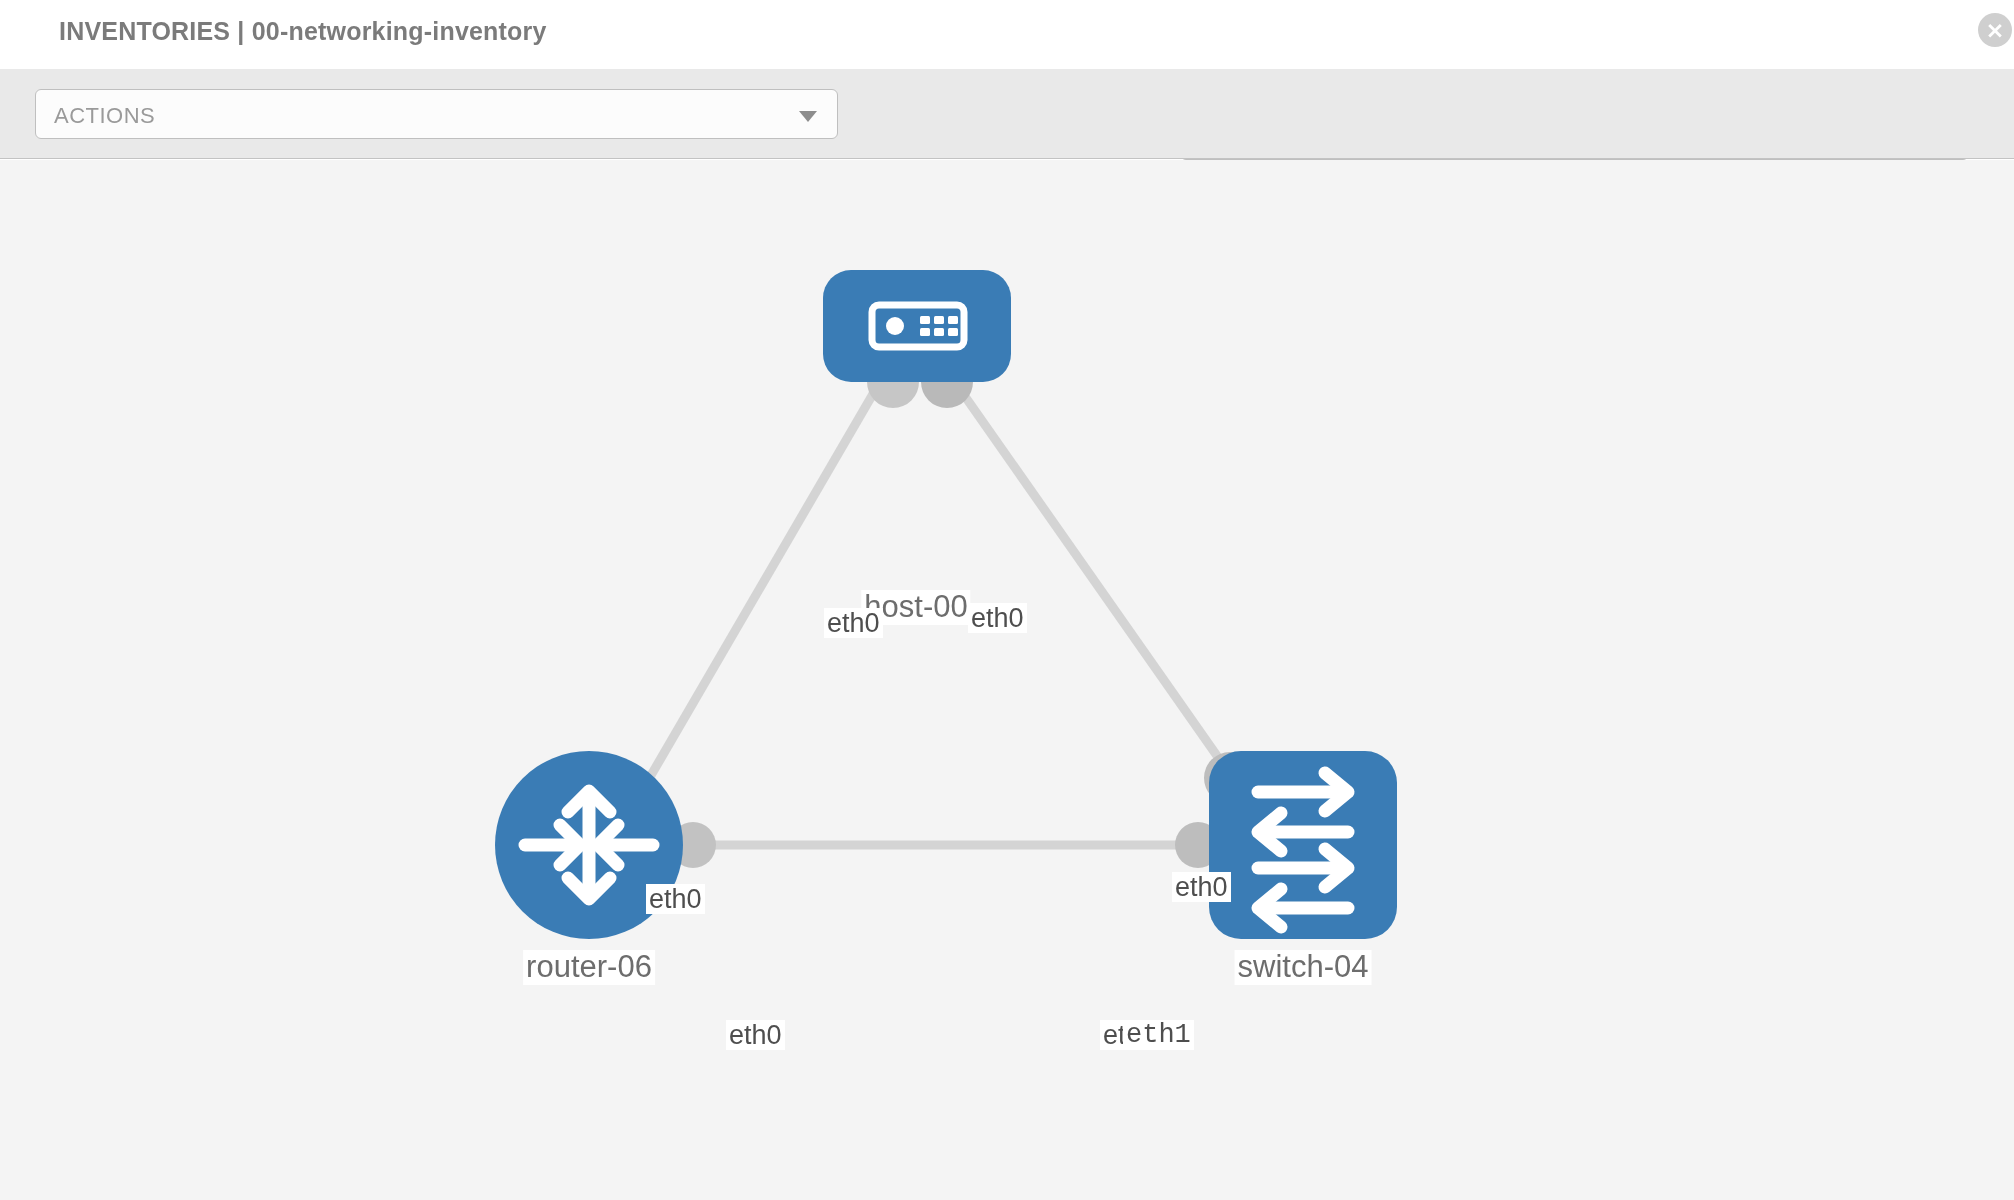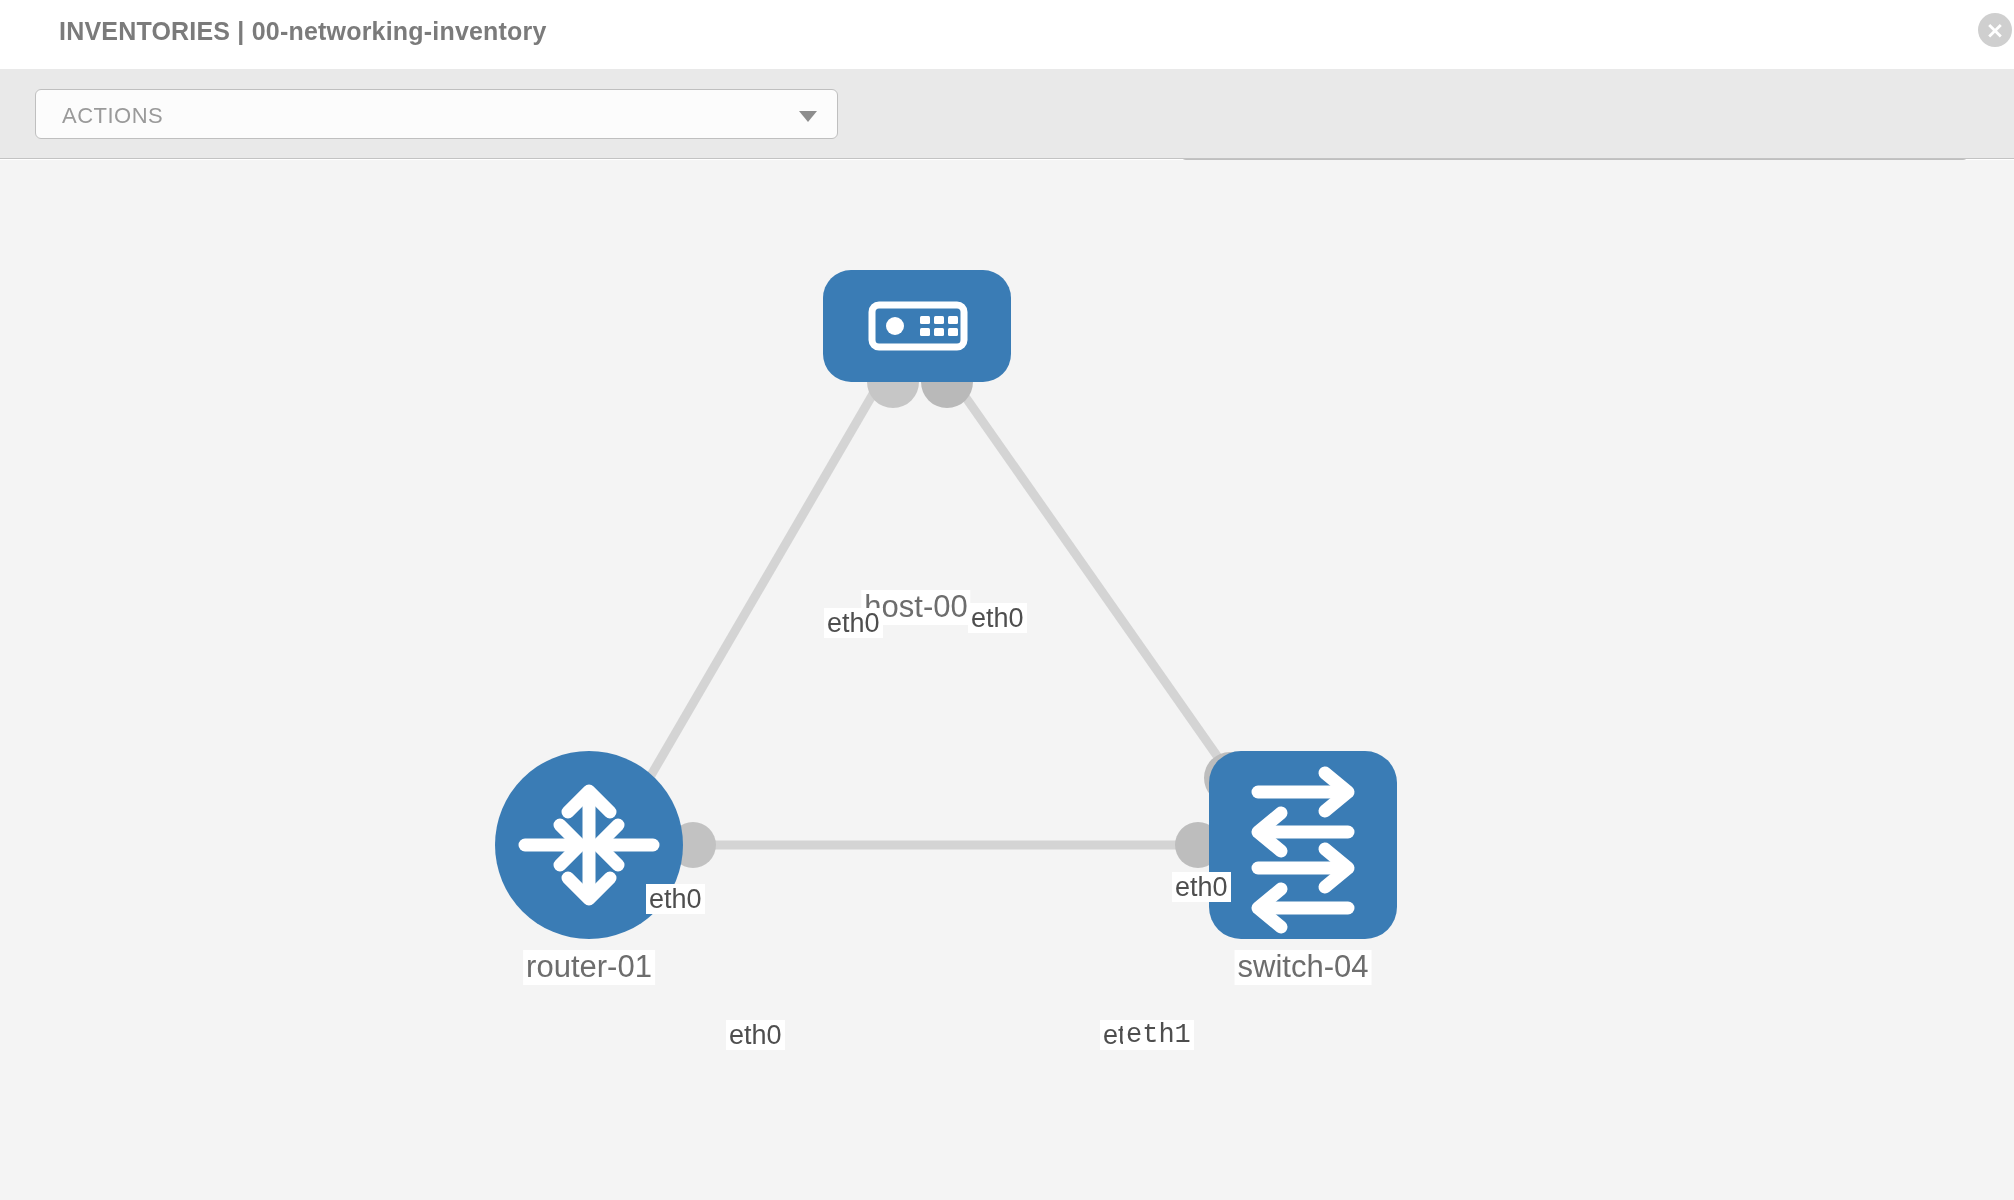--- a/index.html
+++ b/index.html
@@ -74,21 +74,20 @@
     border-radius: 6px;
     cursor: pointer;
   }
   .actions-label {
     position: absolute;
     left: 18px;
     top: 13px;
     font-size: 22px;
     color: #9a9a9a;
     letter-spacing: 0.5px;
-    margin-left: 8px;
   }
   .caret {
     position: absolute;
     right: 20px;
     top: 21px;
     width: 0; height: 0;
     border-left: 9px solid transparent;
     border-right: 9px solid transparent;
     border-top: 11px solid #8d8d8d;
   }
@@ -282,21 +281,21 @@
           <polyline points="1325,689 1348,708 1325,727"></polyline>
 
           <line x1="1348" y1="748" x2="1261" y2="748"></line>
           <polyline points="1281,729 1258,748 1281,767"></polyline>
         </g>
       </g>
     </svg>
 
     <div class="node-label node-name" style="left:916px; top:430px;">host-00</div>
 
-    <div class="node-label node-name" style="left:589px; top:790px;">router-01</div>
+    <div class="node-label node-name" style="left:589px; top:790px;">router-06</div>
 
     <div class="node-label node-name" style="left:1303px; top:790px;">switch-04</div>
 
     <div class="iface-label" style="left:824px; top:448px;">eth0</div>
 
     <div class="iface-label" style="left:968px; top:443px;">eth0</div>
 
     <div class="iface-label" style="left:646px; top:724px;">eth0</div>
 
     <div class="iface-label" style="left:1172px; top:712px;">eth0</div>

